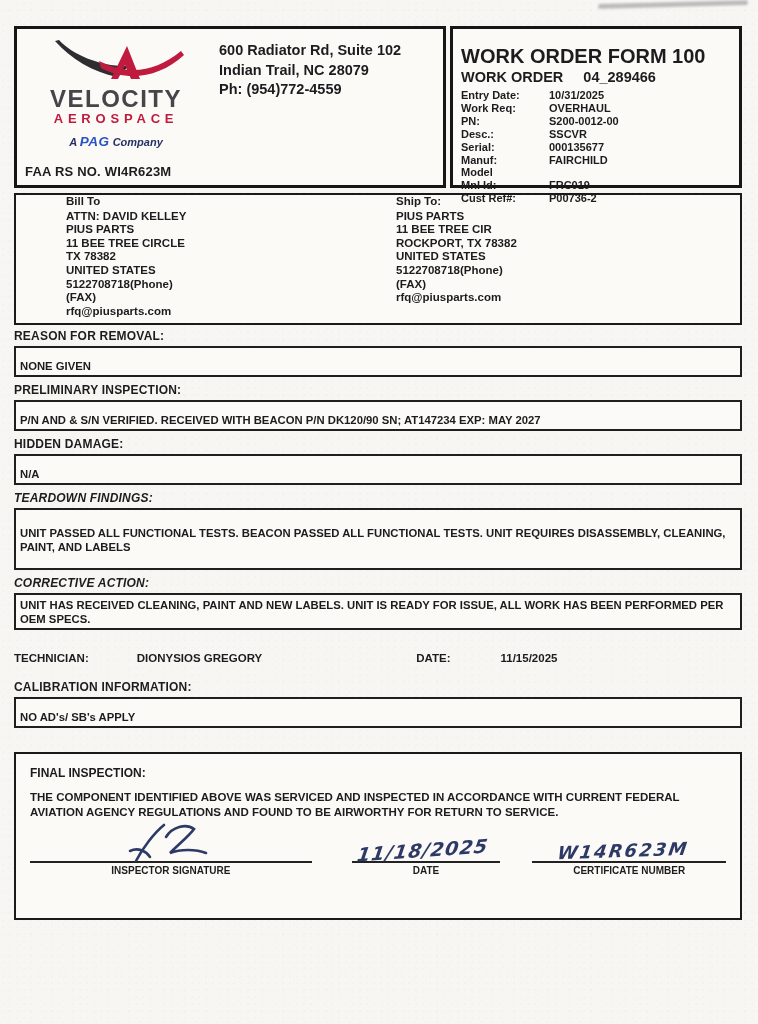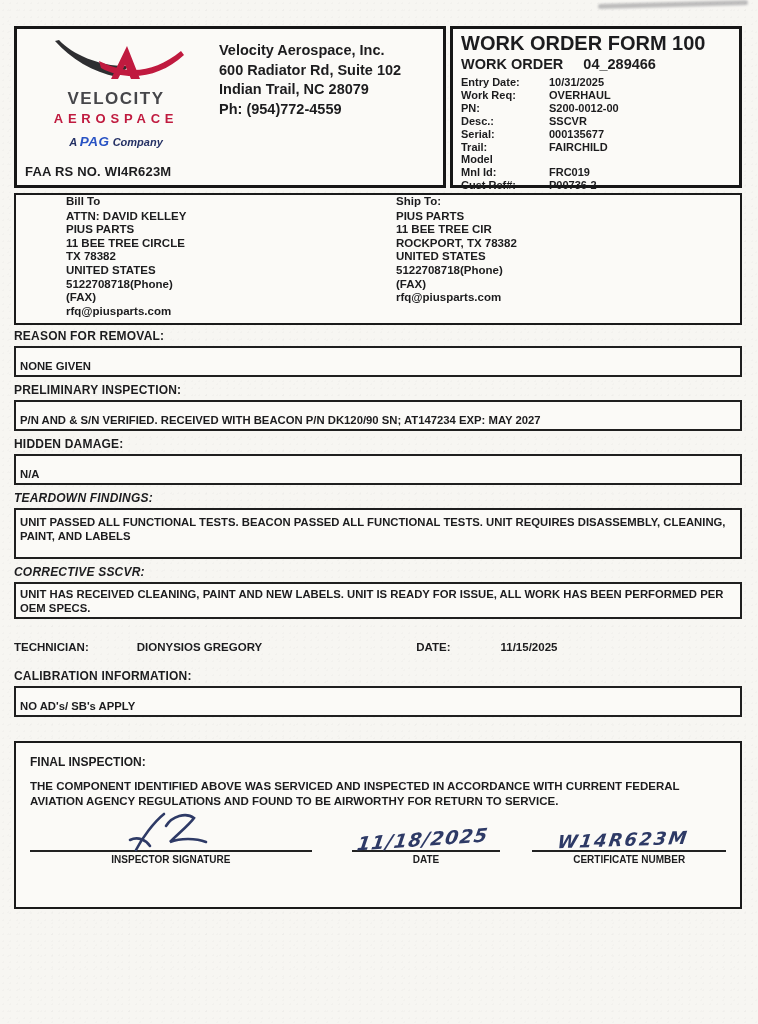--- a/index.html
+++ b/index.html
@@ -33,32 +33,32 @@
   
   .header-row{display:flex;gap:4px;height:162px;}
   .header-left{
     flex:0 0 432px;border:3px solid #161616;background:#fbfaf7;
     position:relative;padding:8px 8px 6px 10px;box-sizing:border-box;
     display:flex;
   }
   .logo-block{width:178px;text-align:center;padding-top:2px;}
   .logo-mark{display:block;margin:0 auto -2px auto;}
   .logo-velocity{
-    font-size:17px;font-weight:700;letter-spacing:1.5px;color:#46464a;line-height:24px;
+    font-size:24px;font-weight:700;letter-spacing:1.5px;color:#46464a;line-height:24px;
   }
   .logo-aerospace{
     font-size:13px;font-weight:700;letter-spacing:4.8px;color:#c01a3f;line-height:16px;
   }
   .logo-tagline{margin-top:7px;font-size:11px;font-weight:700;font-style:italic;color:#243064;}
   .logo-tagline .pag{color:#2953c4;font-size:13.5px;letter-spacing:0.5px;}
   .company-block{margin-left:14px;padding-top:4px;font-size:14.5px;font-weight:700;line-height:19.5px;}
   .faa-rs{position:absolute;left:8px;bottom:6px;font-size:13px;font-weight:700;letter-spacing:0.2px;}
   .header-right{
     flex:1;border:3px solid #161616;background:#fbfaf7;
-    padding:3px 6px 2px 8px;box-sizing:border-box;
+    padding:16px 6px 2px 8px;box-sizing:border-box;
   }
   .form-title{font-size:20px;font-weight:700;line-height:23px;}
   .wo-line{font-size:14.5px;font-weight:700;line-height:17px;margin-top:1px;}
   .wo-number{margin-left:20px;}
   .wo-fields{margin-top:3px;display:grid;grid-template-columns:86px 1fr;column-gap:2px;
     font-size:11px;line-height:12.9px;}
   .wo-fields .lbl{font-weight:700;}
   .wo-fields .val{font-weight:700;}
   
   .addr-box{
@@ -74,21 +74,21 @@
   .sec.first{margin-top:4px;}
   .sec-label{font-size:12px;font-weight:700;line-height:14px;margin-bottom:3px;letter-spacing:0.2px;}
   .sec-label.ital{font-style:italic;}
   .sec-box{
     border:2px solid #1f1f1f;background:#fbfaf7;
     min-height:22px;box-sizing:content-box;
     padding:3px 4px 2px 4px;
     font-size:11.3px;font-weight:700;line-height:14px;
     display:flex;align-items:flex-end;
   }
-  .sec-box.tall{min-height:40px;align-items:flex-start;padding-top:5px;}
+  .sec-box.tall{min-height:40px;align-items:flex-start;padding-top:16px;}
   
   .tech-row{margin-top:22px;font-size:11.5px;font-weight:700;display:flex;gap:36px;}
   .tech-name{margin-left:12px;}
   .tech-date-label{margin-left:118px;}
   .tech-date{margin-left:14px;}
   
   .final-box{
     margin-top:24px;border:2.5px solid #1a1a1a;background:#fbfaf7;
     height:152px;box-sizing:content-box;position:relative;
     padding:12px 14px 0 14px;
@@ -137,21 +137,20 @@
         </svg>
         <div class="logo-velocity">VELOCITY</div>
         <div class="logo-aerospace">AEROSPACE</div>
         <div class="logo-tagline">
           <span>A</span>
           <span class="pag">PAG</span>
           <span>Company</span>
         </div>
       </div>
       <div class="company-block">
-        <div>Velocity Aerospace, Inc.</div>
         <div>600 Radiator Rd, Suite 102</div>
         <div>Indian Trail, NC 28079</div>
         <div>Ph: (954)772-4559</div>
       </div>
       <div class="faa-rs">FAA RS NO. WI4R623M</div>
     </div>
 
     <div class="header-right">
       <div class="form-title">WORK ORDER FORM 100</div>
       <div class="wo-line">
@@ -161,21 +160,21 @@
         <span class="lbl">Entry Date:</span>
           <span class="val">10/31/2025</span>
         <span class="lbl">Work Req:</span>
           <span class="val">OVERHAUL</span>
         <span class="lbl">PN:</span>
           <span class="val">S200-0012-00</span>
         <span class="lbl">Desc.:</span>
           <span class="val">SSCVR</span>
         <span class="lbl">Serial:</span>
           <span class="val">000135677</span>
-        <span class="lbl">Trail:</span>
+        <span class="lbl">Manuf:</span>
           <span class="val">FAIRCHILD</span>
         <span class="lbl">Model</span>
           <span class="val"></span>
         <span class="lbl">Mnl Id:</span>
           <span class="val">FRC019</span>
         <span class="lbl">Cust Ref#:</span>
           <span class="val">P00736-2</span>
       </div>
     </div>
   </div>
@@ -226,21 +225,21 @@
   </div>
 
   <div class="sec">
     <div class="sec-label ital">TEARDOWN FINDINGS:</div>
     <div class="sec-box tall">
         <span>UNIT PASSED ALL FUNCTIONAL TESTS. BEACON PASSED ALL FUNCTIONAL TESTS. UNIT REQUIRES DISASSEMBLY, CLEANING, PAINT, AND LABELS</span>
       </div>
   </div>
 
   <div class="sec">
-    <div class="sec-label ital">CORRECTIVE SSCVR:</div>
+    <div class="sec-label ital">CORRECTIVE ACTION:</div>
     <div class="sec-box">
         <span>UNIT HAS RECEIVED CLEANING, PAINT AND NEW LABELS. UNIT IS READY FOR ISSUE, ALL WORK HAS BEEN PERFORMED PER OEM SPECS.</span>
       </div>
   </div>
 
   <div class="tech-row">
     <span>TECHNICIAN:</span>
     <span class="tech-name">DIONYSIOS GREGORY</span>
     <span class="tech-date-label">DATE:</span>
     <span class="tech-date">11/15/2025</span>

